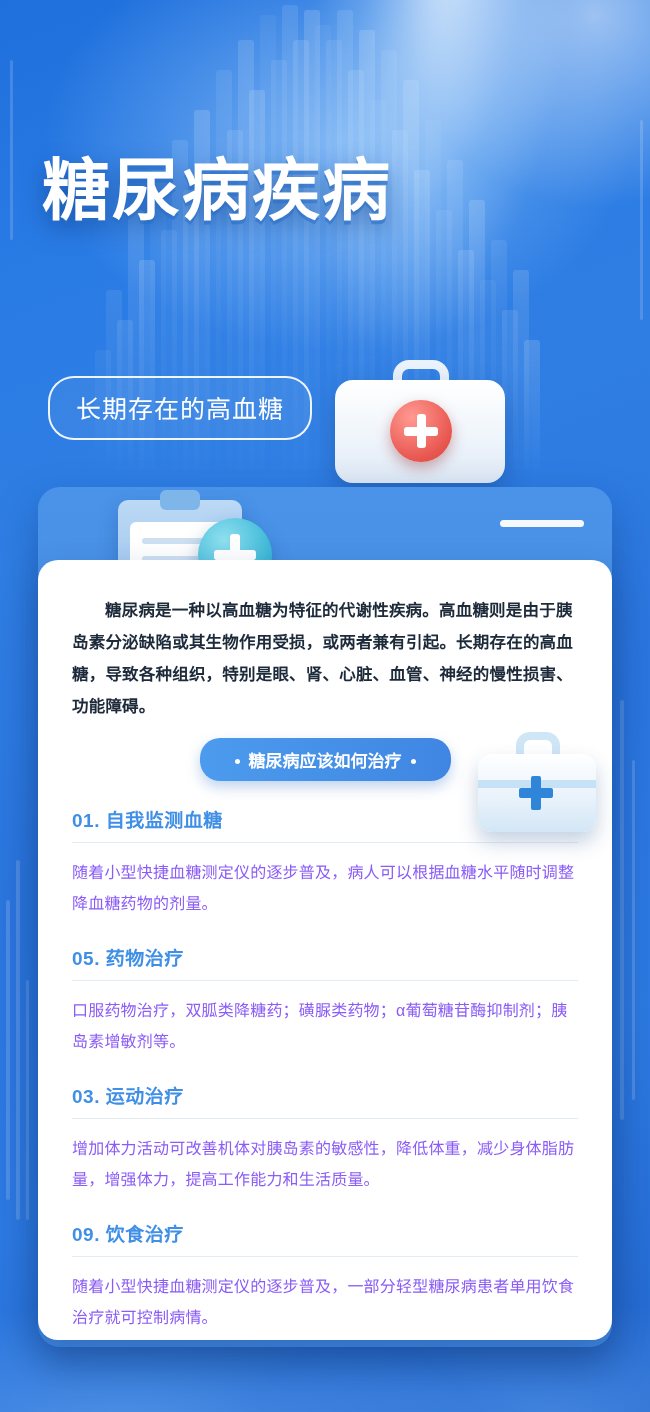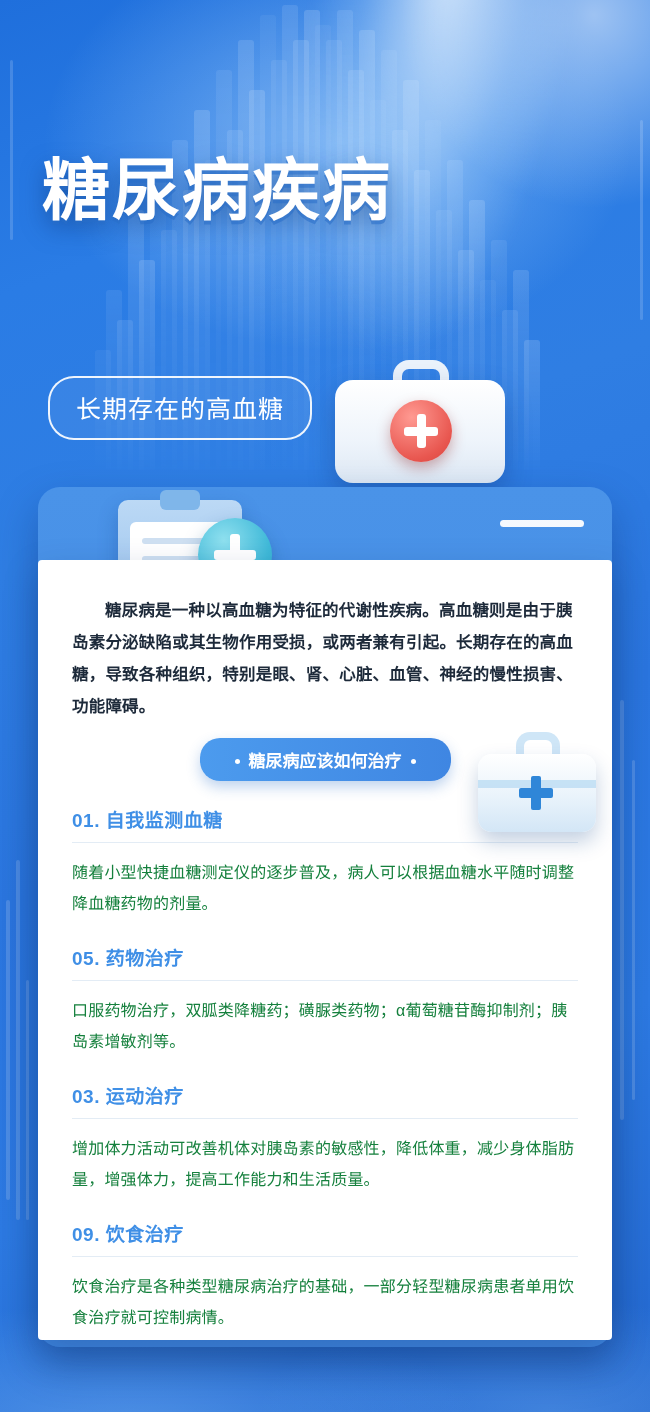--- a/index.html
+++ b/index.html
@@ -133,21 +133,21 @@
     background: linear-gradient(180deg, #4a93e8 0%, #3f86e0 100%);
     border-radius: 22px;
     box-shadow: 0 18px 40px rgba(12,45,105,.35);
   }
   .panel-dash {
     position:absolute; right:28px; top:33px; width:84px; height:7px;
     background:#ffffff; border-radius:4px; opacity:.95;
   }
   .card {
     position:absolute; left:38px; top:560px; width:574px; height:780px;
-    background:#ffffff; border-radius:4px;
+    background:#ffffff; border-radius:20px;
     box-shadow: 0 14px 34px rgba(10,45,100,.25);
     padding: 34px 34px 16px;
   }
 
   .intro {
     font-size: 16.5px;
     line-height: 32px;
     color:#1d2a3a;
     text-indent: 2em;
     font-weight: 600;
@@ -189,21 +189,21 @@
   .kit-sm .cross:after  { left:41px; top:60px; width:34px; height:10px; }
 
   .item { margin-top: 24px; }
   .item-title {
     color:#3f8fe6; font-size: 19px; font-weight:700; letter-spacing:.5px;
     padding-bottom: 10px;
     border-bottom: 1.5px solid #e3ecf5;
     margin-bottom: 14px;
   }
   .item-body {
-    font-size: 16px; line-height: 31px; color:#15803d; letter-spacing:.2px;
+    font-size: 16px; line-height: 31px; color:#8b5cf6; letter-spacing:.2px;
   }
   .item:first-of-type { margin-top: 6px; }
 </style>
 </head>
 <body>
 
 <div class="bg-layer">
   <div class="bars" id="bars">
       <div class="bar" style="left: 95px; height: 120px; opacity: 0.25;"></div>
       <div class="bar" style="left: 106px; height: 180px; opacity: 0.37;"></div>
@@ -319,16 +319,16 @@
     <div class="item-body">口服药物治疗，双胍类降糖药；磺脲类药物；α葡萄糖苷酶抑制剂；胰岛素增敏剂等。</div>
   </div>
 
   <div class="item">
     <div class="item-title">03. 运动治疗</div>
     <div class="item-body">增加体力活动可改善机体对胰岛素的敏感性，降低体重，减少身体脂肪量，增强体力，提高工作能力和生活质量。</div>
   </div>
 
   <div class="item">
     <div class="item-title">09. 饮食治疗</div>
-    <div class="item-body">饮食治疗是各种类型糖尿病治疗的基础，一部分轻型糖尿病患者单用饮食治疗就可控制病情。</div>
+    <div class="item-body">随着小型快捷血糖测定仪的逐步普及，一部分轻型糖尿病患者单用饮食治疗就可控制病情。</div>
   </div>
 
 </div>
 
 </body></html>

